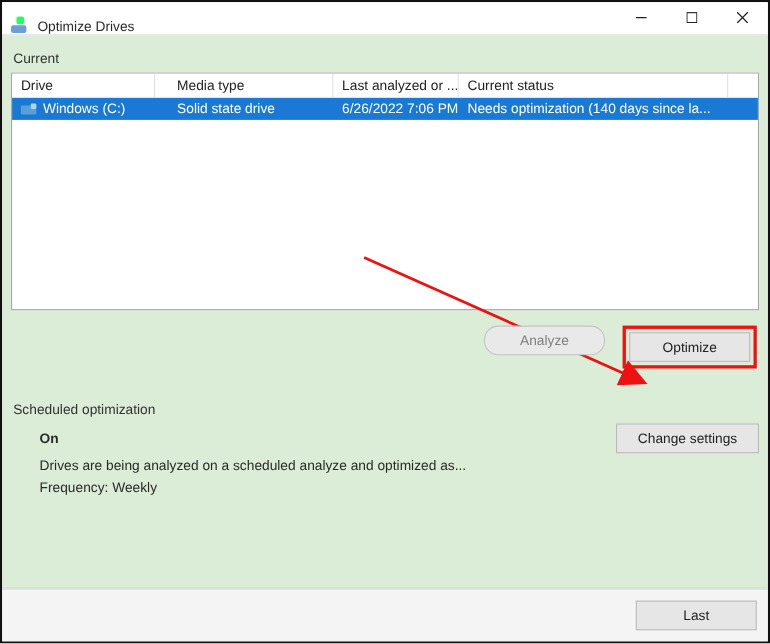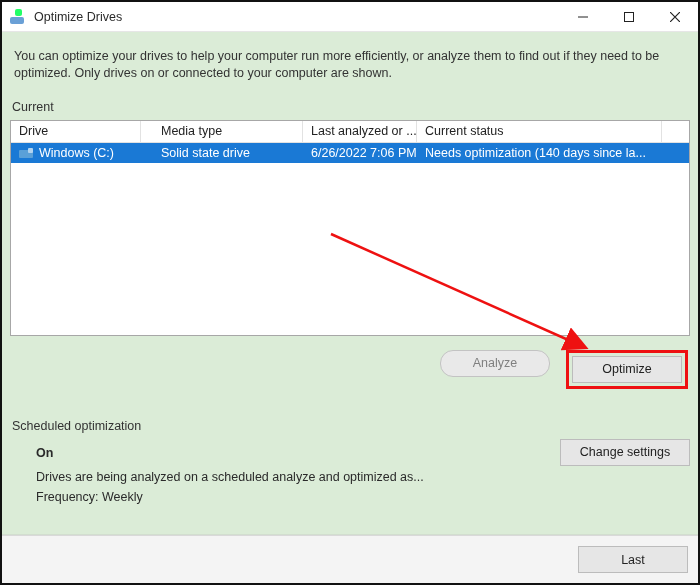--- a/index.html
+++ b/index.html
@@ -24,21 +24,21 @@
     }
     .outer {
       width: 700px; height: 585px;
       border: 2px solid var(--panel-outer);
       position: relative;
       display: flex; flex-direction: column;
     }
     
     .titlebar {
       height: 30px;
-      display: flex; align-items: center;
+      display: flex; align-items: flex-end;
       border-bottom: 1px solid #e6e6e6;
       padding-left: 8px;
       background: #fff;
     }
     .app-icon { width: 16px; height:16px; margin-right:8px; position:relative; }
     .app-icon .disk { position:absolute; left:0; top:8px; width:14px; height:7px; background:#6aa0d6; border-radius:2px; }
     .app-icon .check { position:absolute; left:5px; top:0; width:7px; height:7px; background:#2f6; border-radius:2px; }
     .title-text { flex:1; font-size: 12.5px; }
     .win-controls { display:flex; }
     .win-btn {
@@ -174,21 +174,20 @@
       <div class="win-btn close">
         <svg viewBox="0 0 10 10">
             <path d="M0 0 L10 10 M10 0 L0 10"></path>
           </svg>
       </div>
     </div>
   </div>
 
   <div class="body" style="position:relative;">
 
-    <div class="intro">You can optimize your drives to help your computer run more efficiently, or analyze them to find out if they need to be optimized. Only drives on or connected to your computer are shown.</div>
 
     <div class="label">Current</div>
 
     <div class="list">
       <div class="list-header">
         <div class="col c-drive">Drive</div>
         <div class="col c-media">Media type</div>
         <div class="col c-last">Last analyzed or ...</div>
         <div class="col c-stat">Current status</div>
         <div class="col c-spacer"></div>

